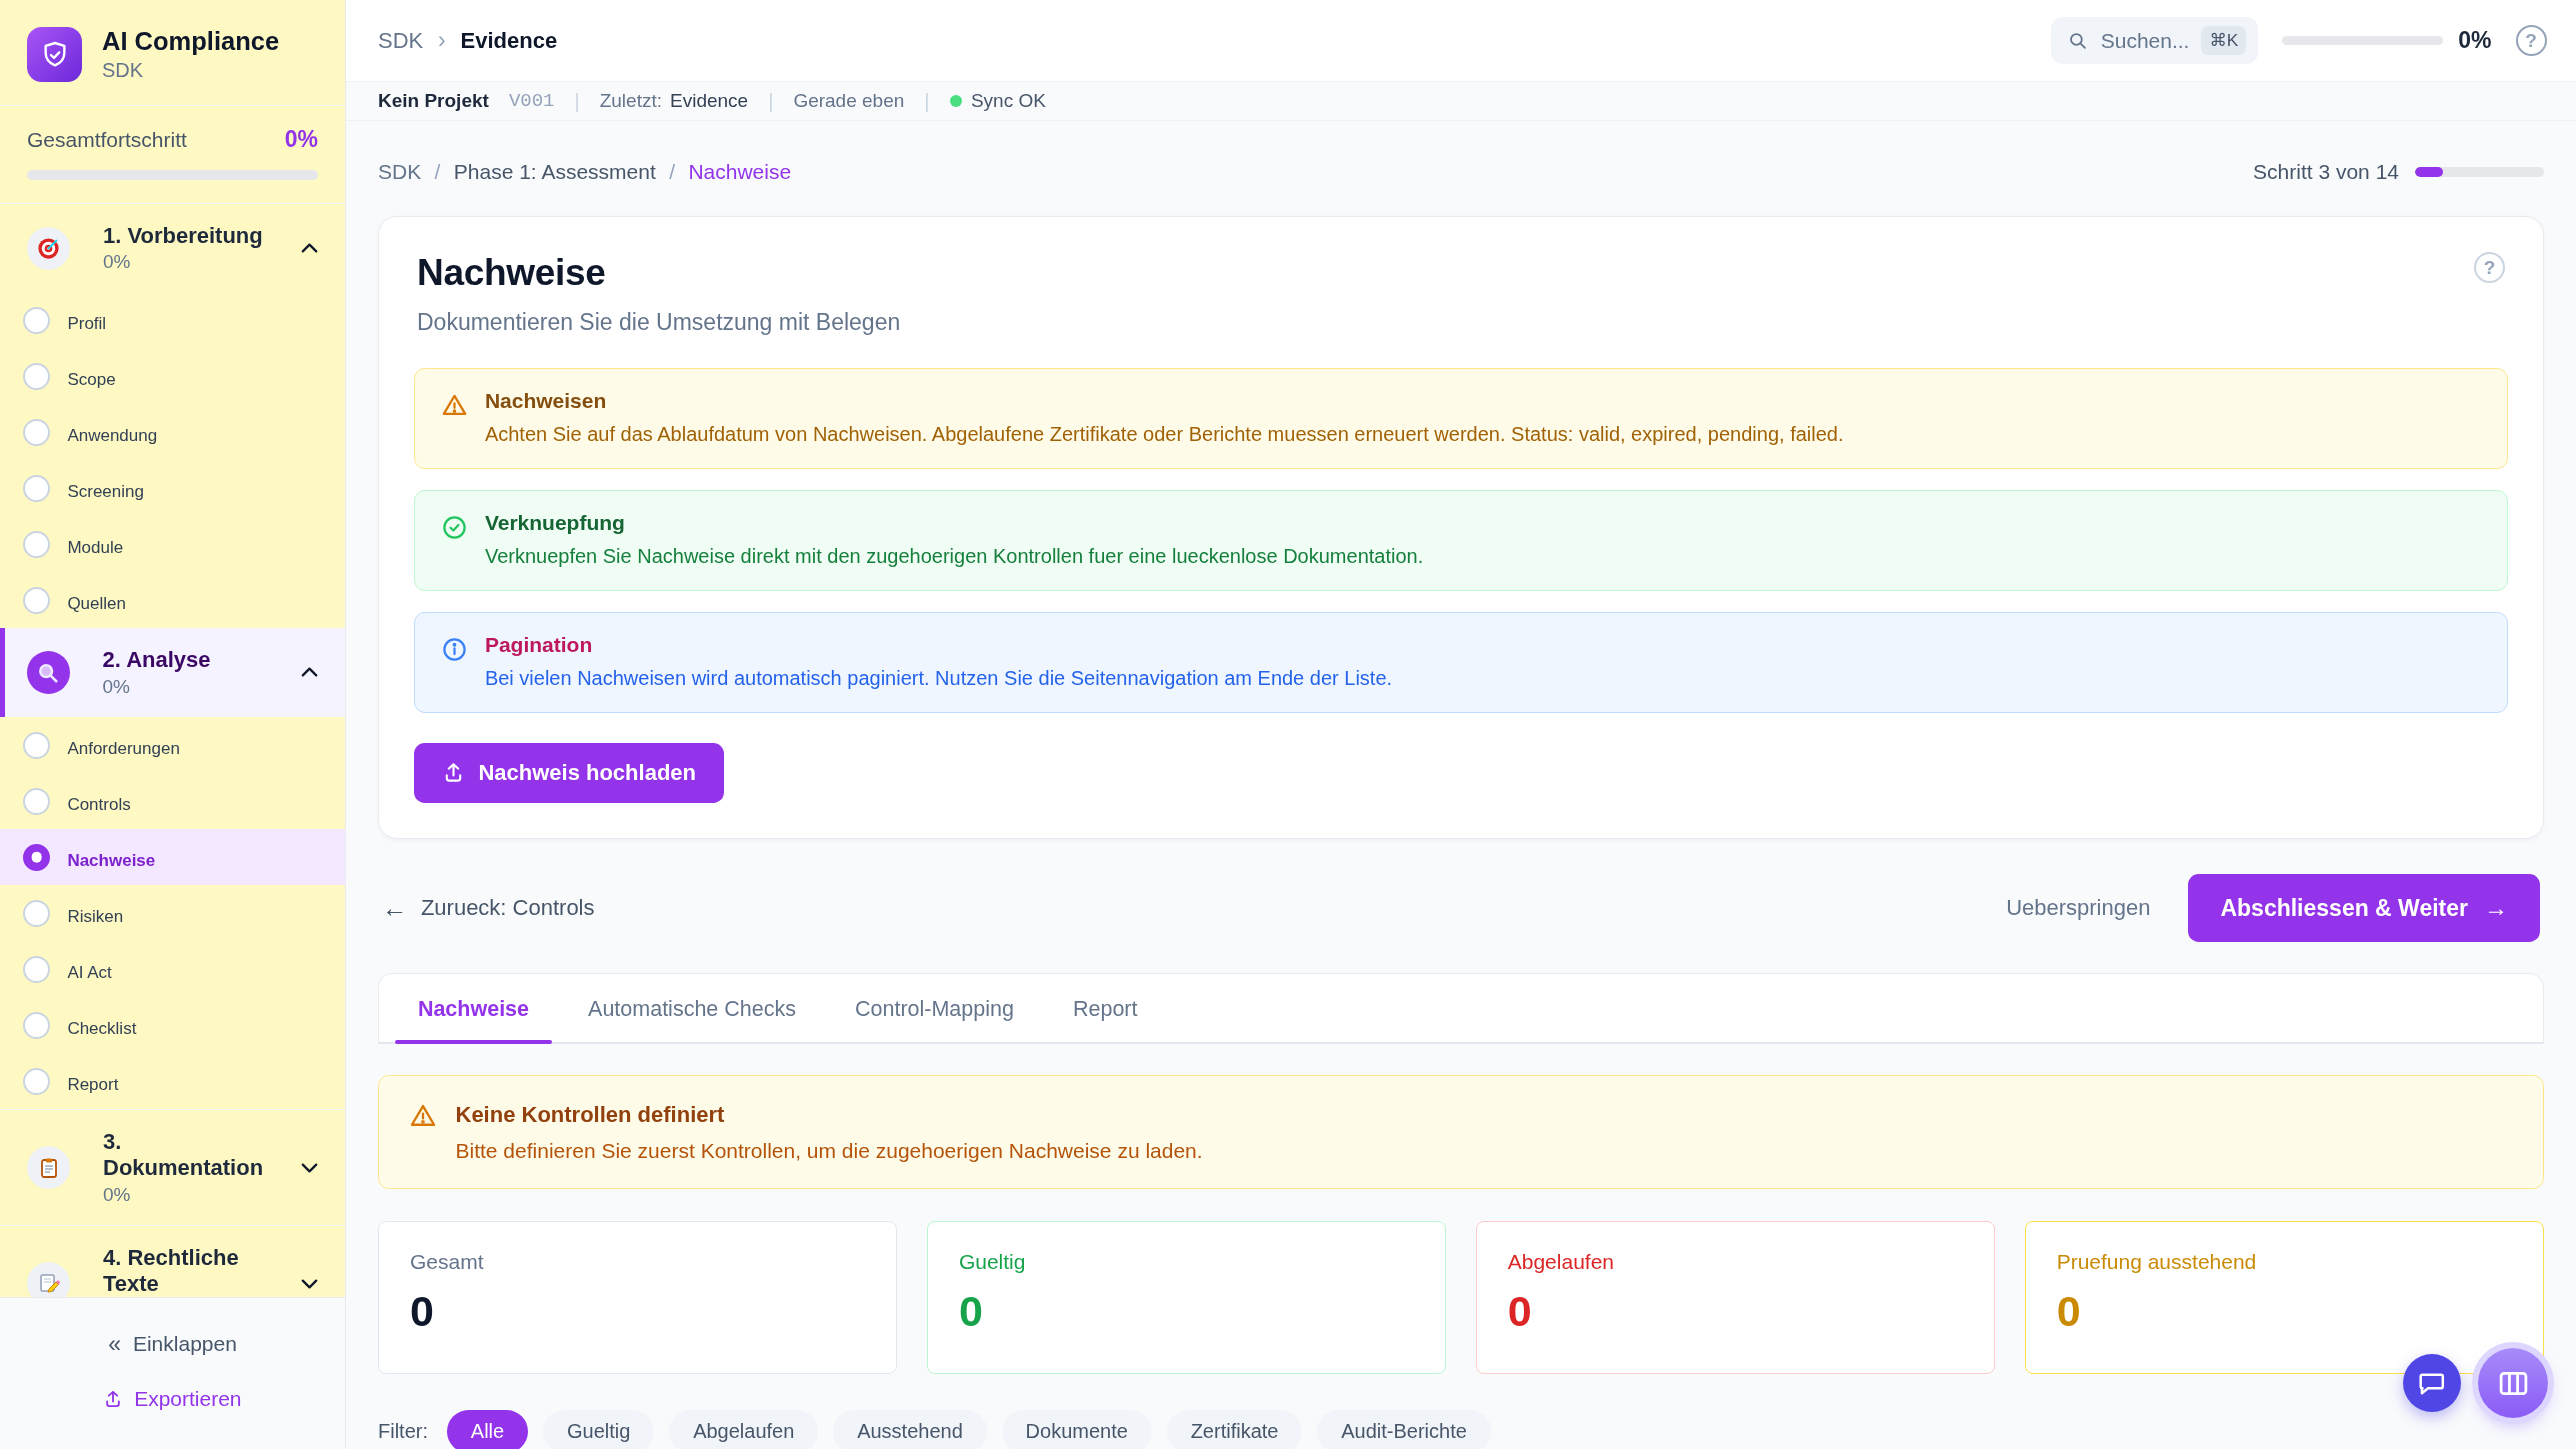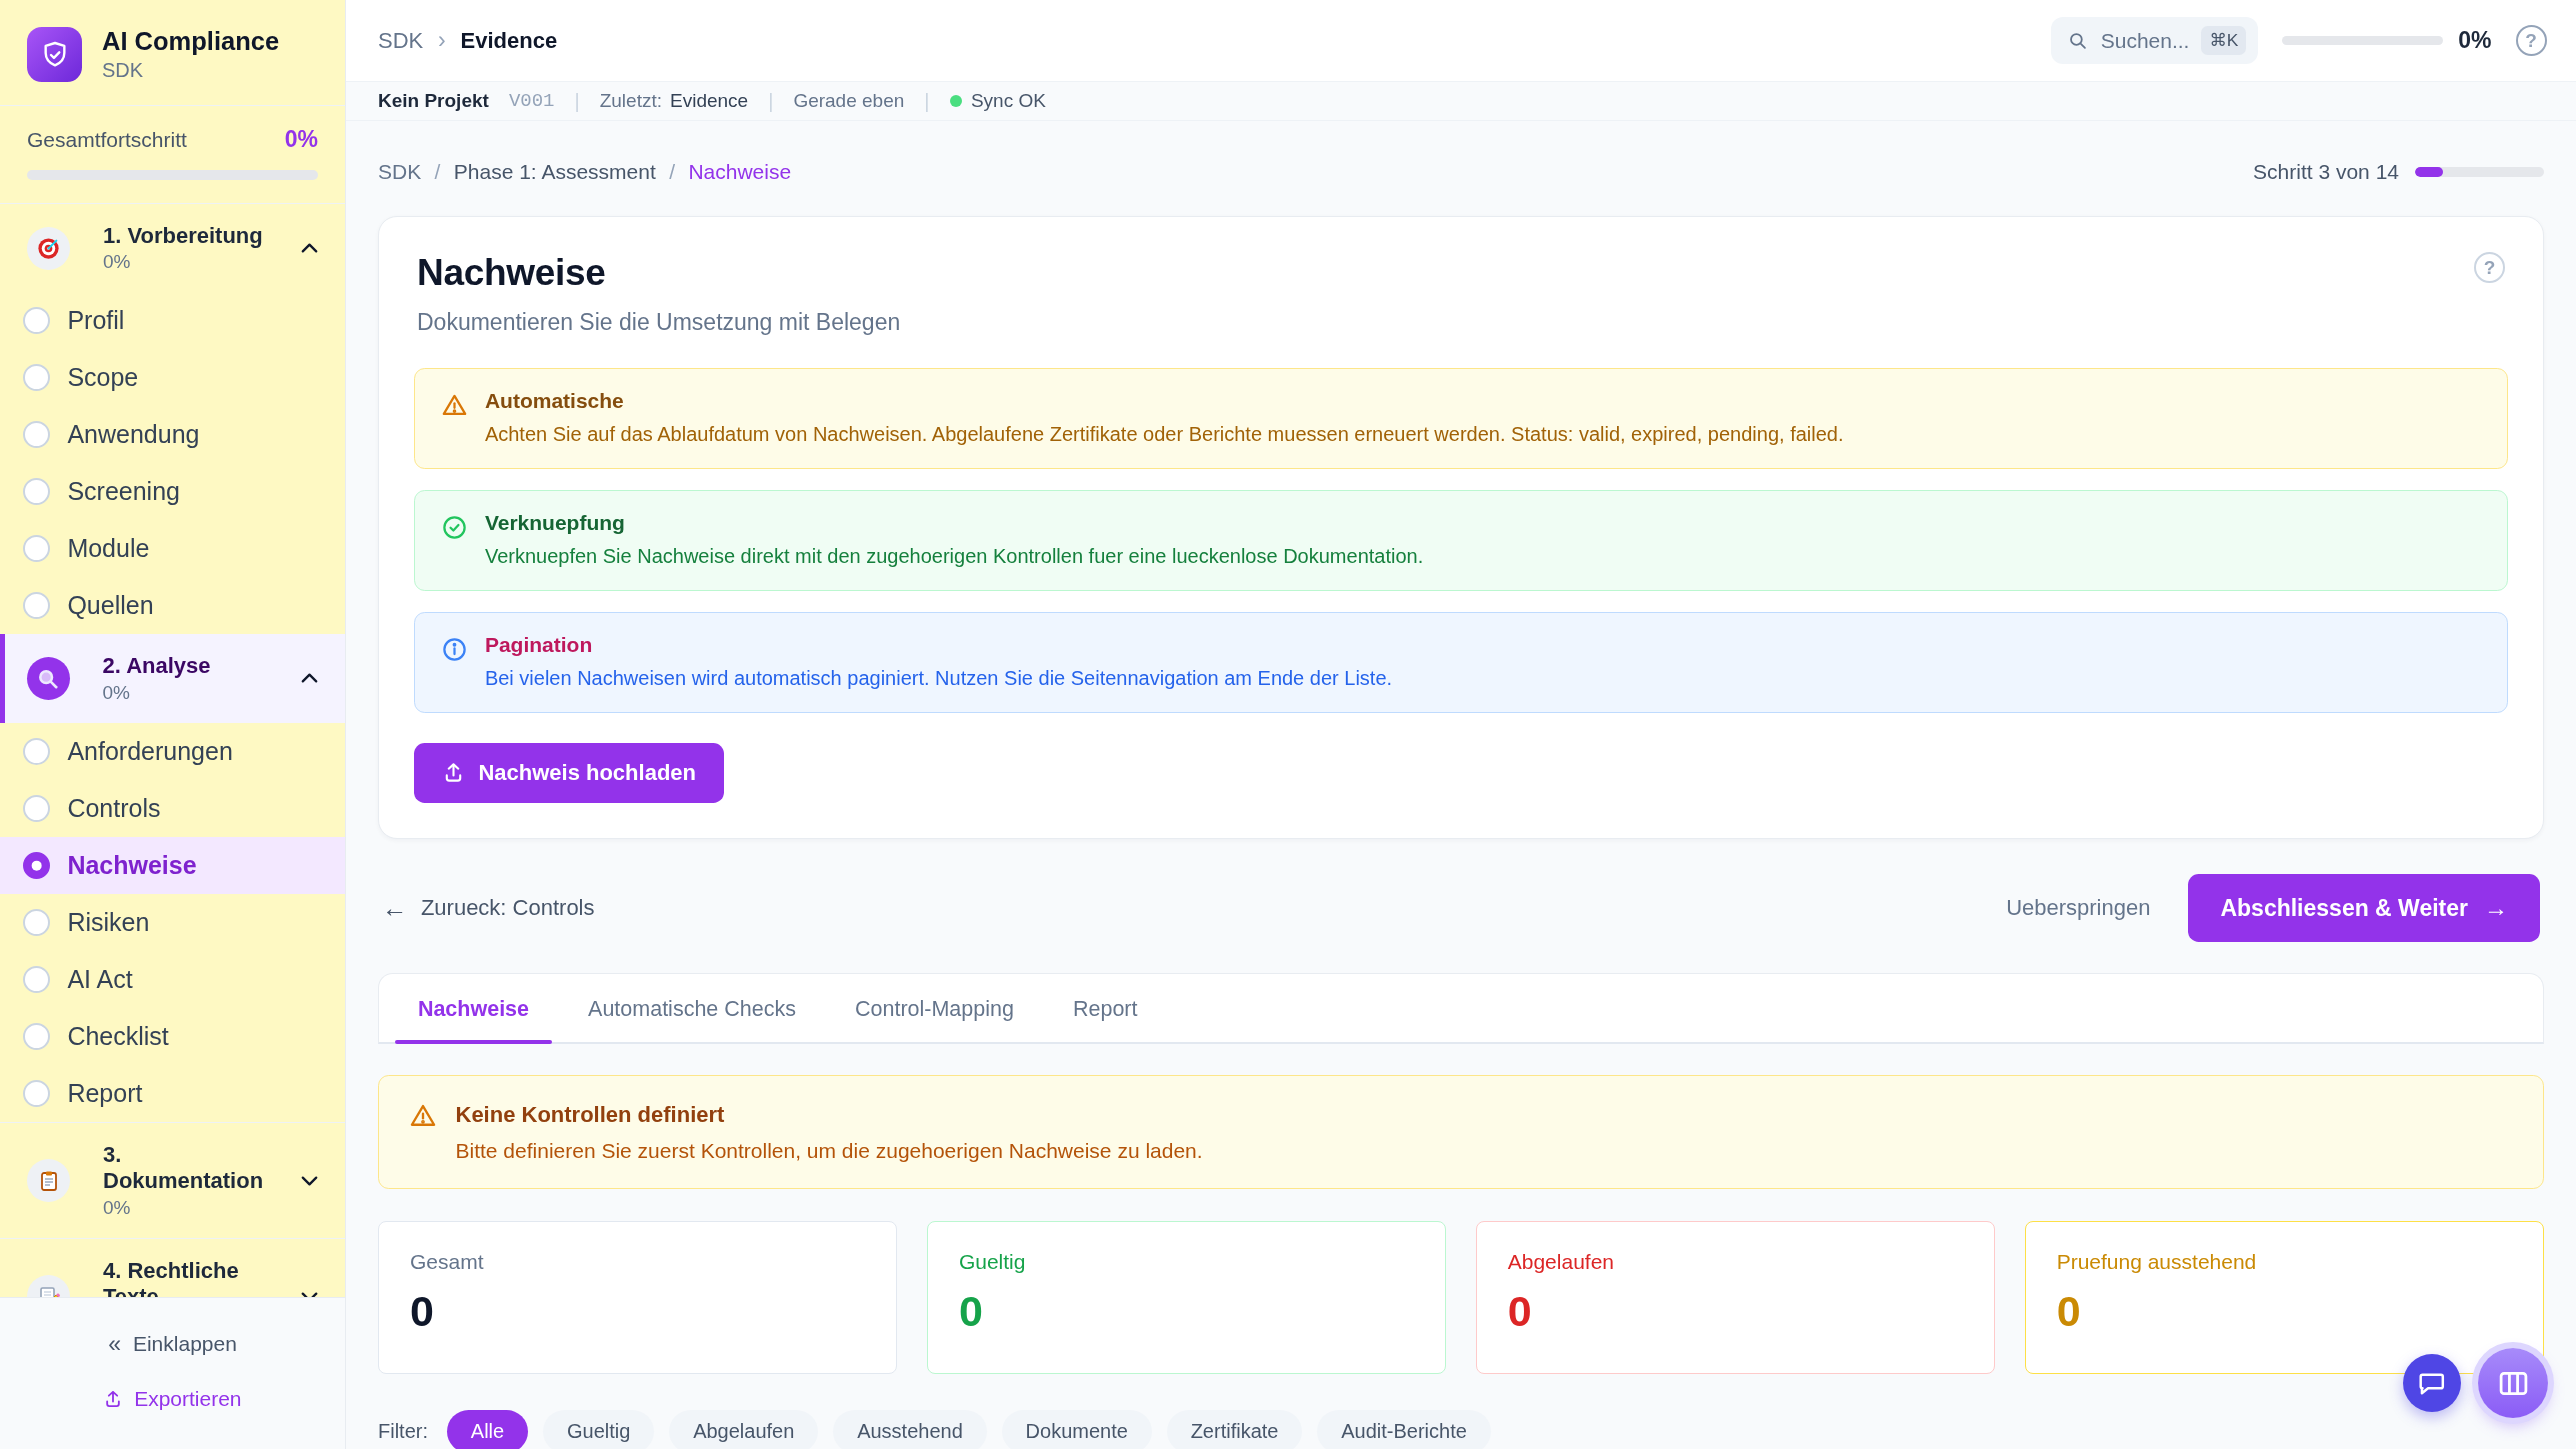--- a/index.html
+++ b/index.html
@@ -35,21 +35,21 @@
            display:flex; align-items:center; justify-content:center; }
   .badge.purple { background:#9333EA; }
   .sec-meta { flex:1; }
   .sec-title { font-size:22px; font-weight:700; color:#1E293B; }
   .sec-head.tinted .sec-title { color:#3B0764; }
   .sec-pct { font-size:19px; color:#64748B; margin-top:2.7px; }
   .chev { width:23px; height:23px; flex-shrink:0; }
 
   .item { display:flex; align-items:center; gap:17.4px; padding:14px 27px 14px 23px; cursor:pointer; }
   .radio { width:27px; height:27px; border-radius:50%; border:2.7px solid #CBD5E1; flex-shrink:0; background:#fff; }
-  .item-label { font-size:25px; color:#334155; }
+  .item-label { font-size:17px; color:#334155;margin-top:8px; }
   .item.active { background:#F3E8FF; }
   .item.active .radio { border-color:#9333EA; background:#9333EA; box-shadow:inset 0 0 0 4.7px #9333EA; position:relative; }
   .item.active .radio::after { content:""; position:absolute; width:10.7px; height:10.7px; background:#fff;
         border-radius:50%; top:50%; left:50%; transform:translate(-50%,-50%); }
   .item.active .item-label { color:#7E22CE; font-weight:700; }
   .item .radio { position:relative; }
 
   .side-footer { border-top:1.3px solid #E8ECF1; background:#F8FAFC; padding:23px 27px 27px 27px; text-align:center; }
   .collapse-btn { display:flex; align-items:center; justify-content:center; gap:12px; font-size:21px;
                   color:#475569; padding:9.4px; cursor:pointer; }
@@ -430,21 +430,21 @@
       <div class="callouts">
         <div class="callout warn">
           <span class="c-icon">
             <svg width="27" height="27" viewBox="0 0 24 24" fill="none" stroke="#D97706" stroke-width="2" stroke-linecap="round" stroke-linejoin="round">
               <path d="M12 3.5 21.5 19.5H2.5L12 3.5z"></path>
                 <line x1="12" y1="10" x2="12" y2="14"></line>
                 <circle cx="12" cy="17" r="0.6" fill="#D97706"></circle>
             </svg>
           </span>
           <div>
-            <div class="c-title">Automatische</div>
+            <div class="c-title">Nachweisen</div>
             <div class="c-text">Achten Sie auf das Ablaufdatum von Nachweisen. Abgelaufene Zertifikate oder Berichte muessen erneuert werden. Status: valid, expired, pending, failed.</div>
           </div>
         </div>
         <div class="callout ok">
           <span class="c-icon">
             <svg width="27" height="27" viewBox="0 0 24 24" fill="none" stroke="#22C55E" stroke-width="2" stroke-linecap="round" stroke-linejoin="round">
               <circle cx="12" cy="12" r="9"></circle>
                 <polyline points="8.5,12.2 11,14.7 15.5,9.8"></polyline>
             </svg>
           </span>

